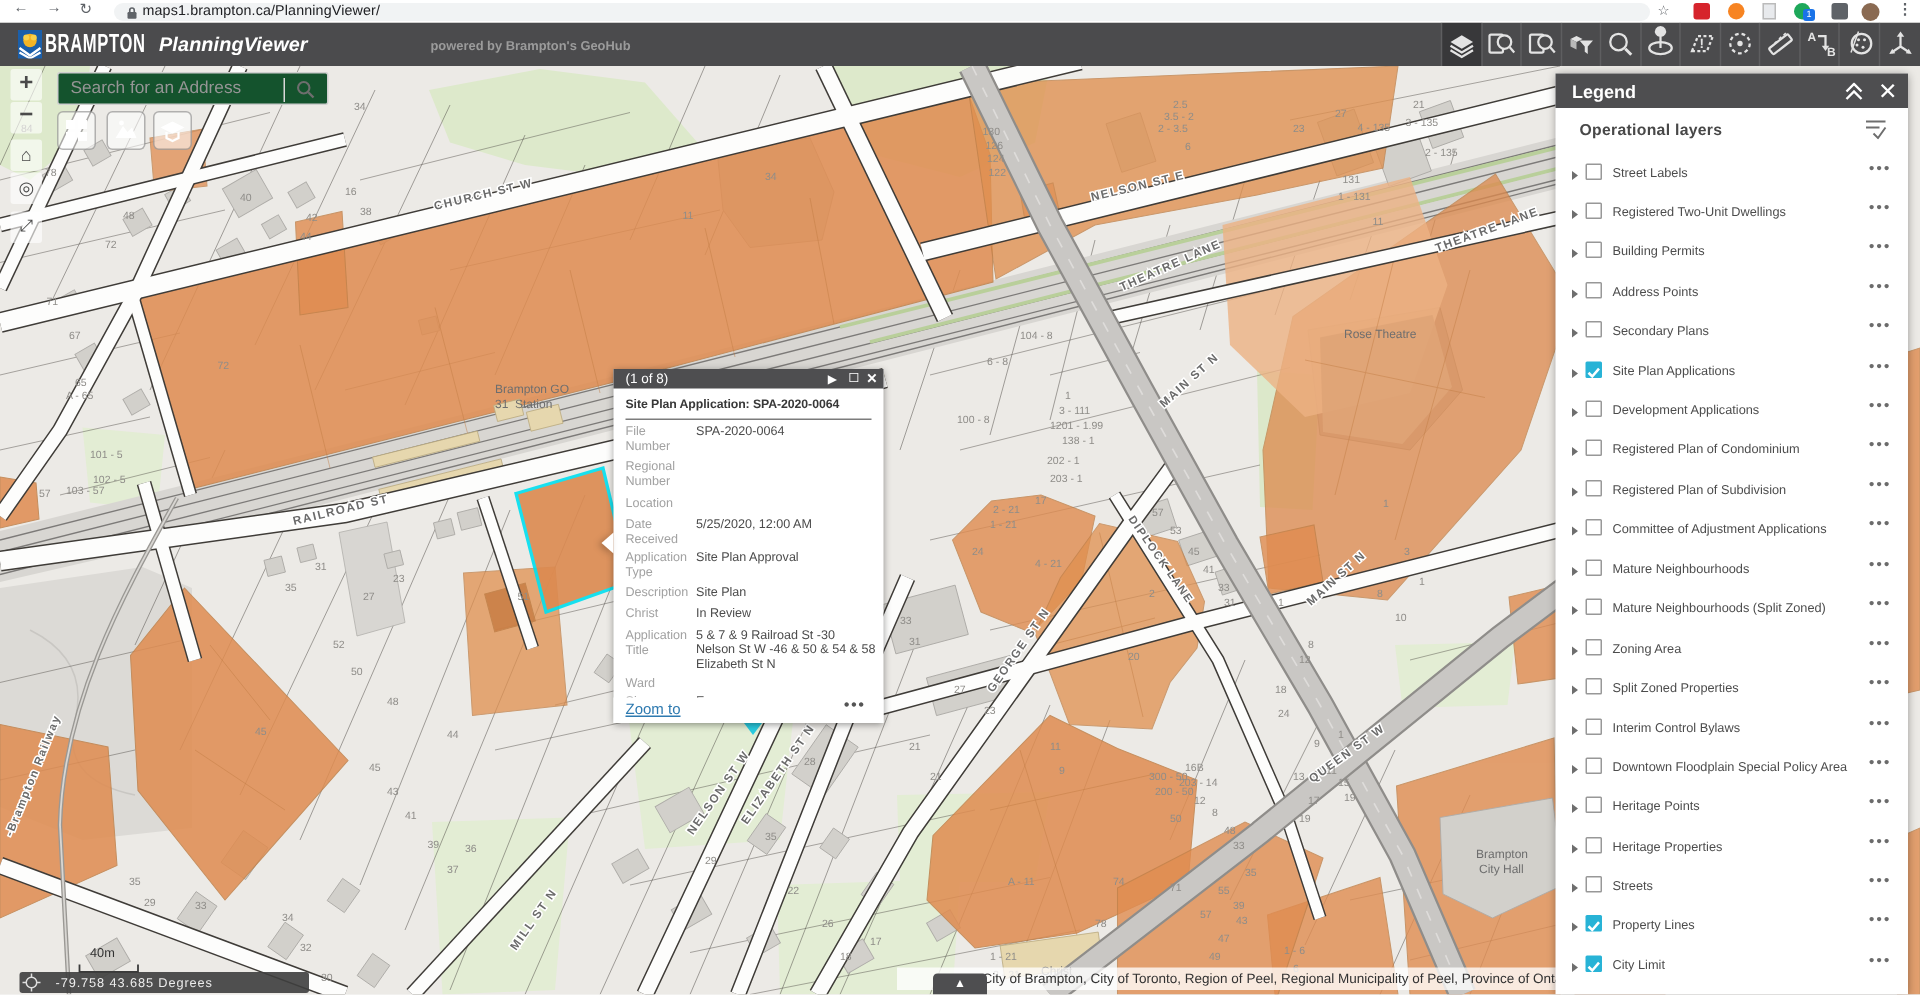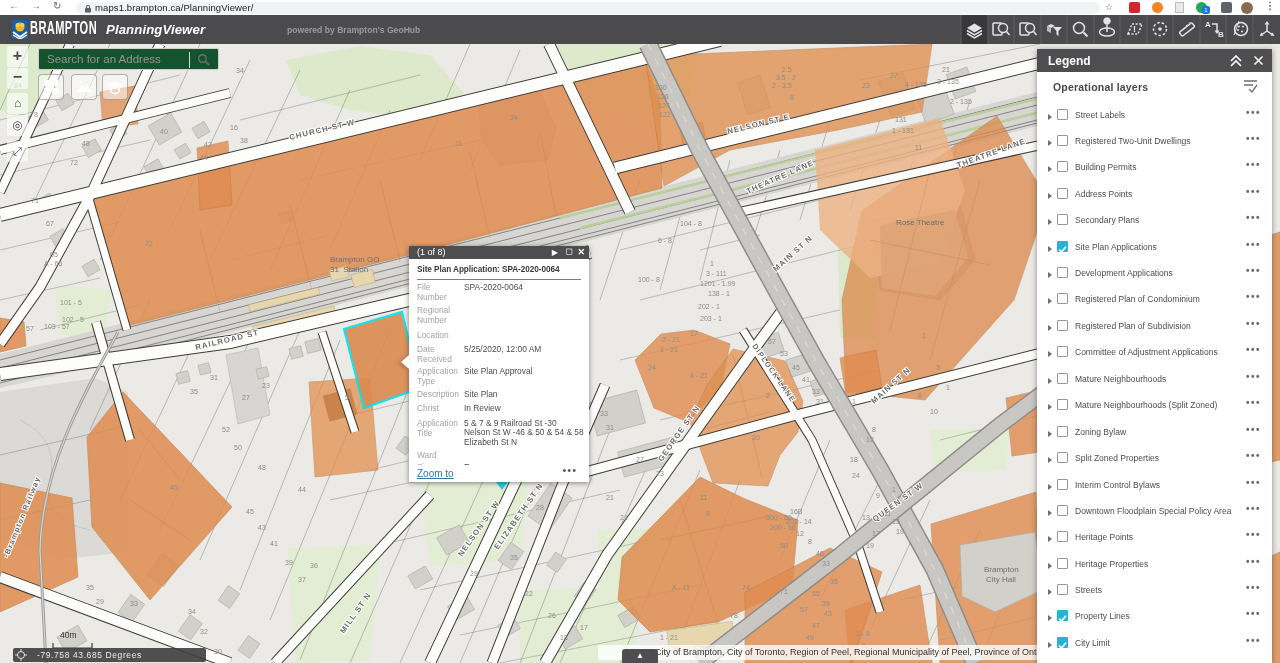--- a/index.html
+++ b/index.html
@@ -712,21 +712,21 @@
         </div>
         <div class="lrow" style="top:347.12px;text-align:center;">
     <span class="arr"></span>
     <span class="cb "></span>
     <span class="lab">Mature Neighbourhoods (Split Zoned)</span>
     <span class="dots">•••</span>
         </div>
         <div class="lrow" style="top:373.54px;">
     <span class="arr"></span>
     <span class="cb "></span>
-    <span class="lab">Zoning Bylaw</span>
+    <span class="lab">Zoning Area</span>
     <span class="dots">•••</span>
         </div>
         <div class="lrow" style="top:399.96000000000004px;">
     <span class="arr"></span>
     <span class="cb "></span>
     <span class="lab">Split Zoned Properties</span>
     <span class="dots">•••</span>
         </div>
         <div class="lrow" style="top:427px;">
     <span class="arr"></span>

